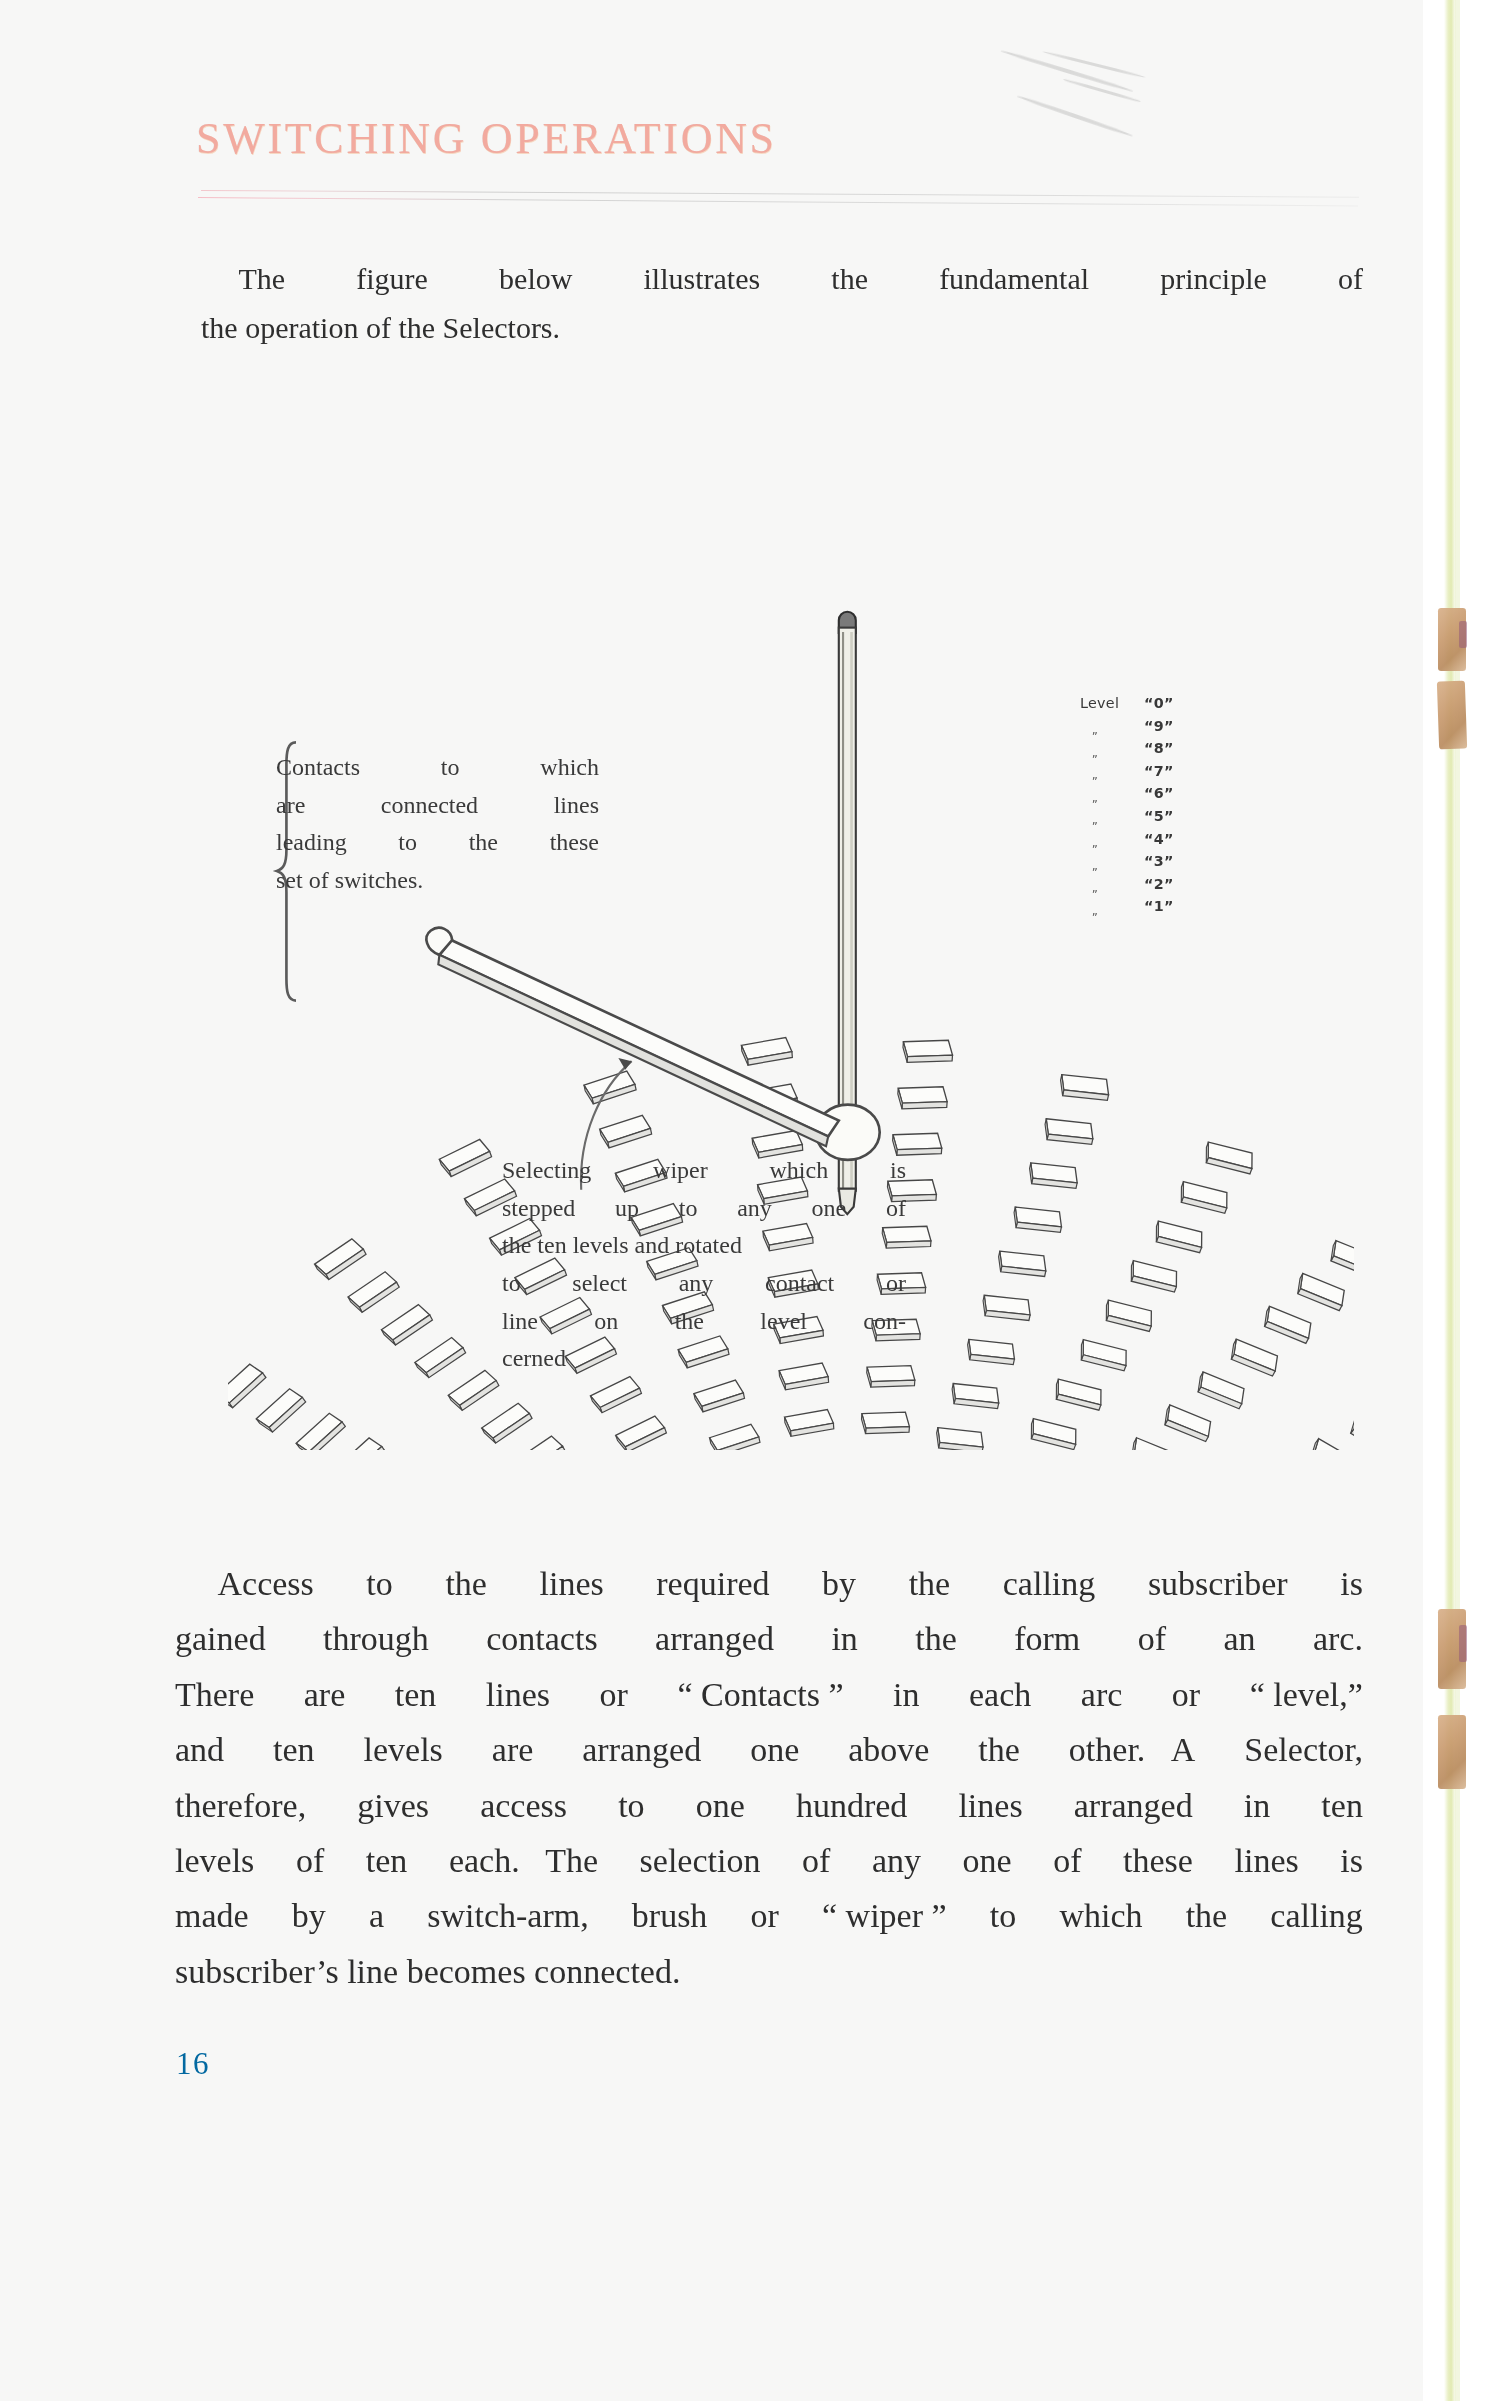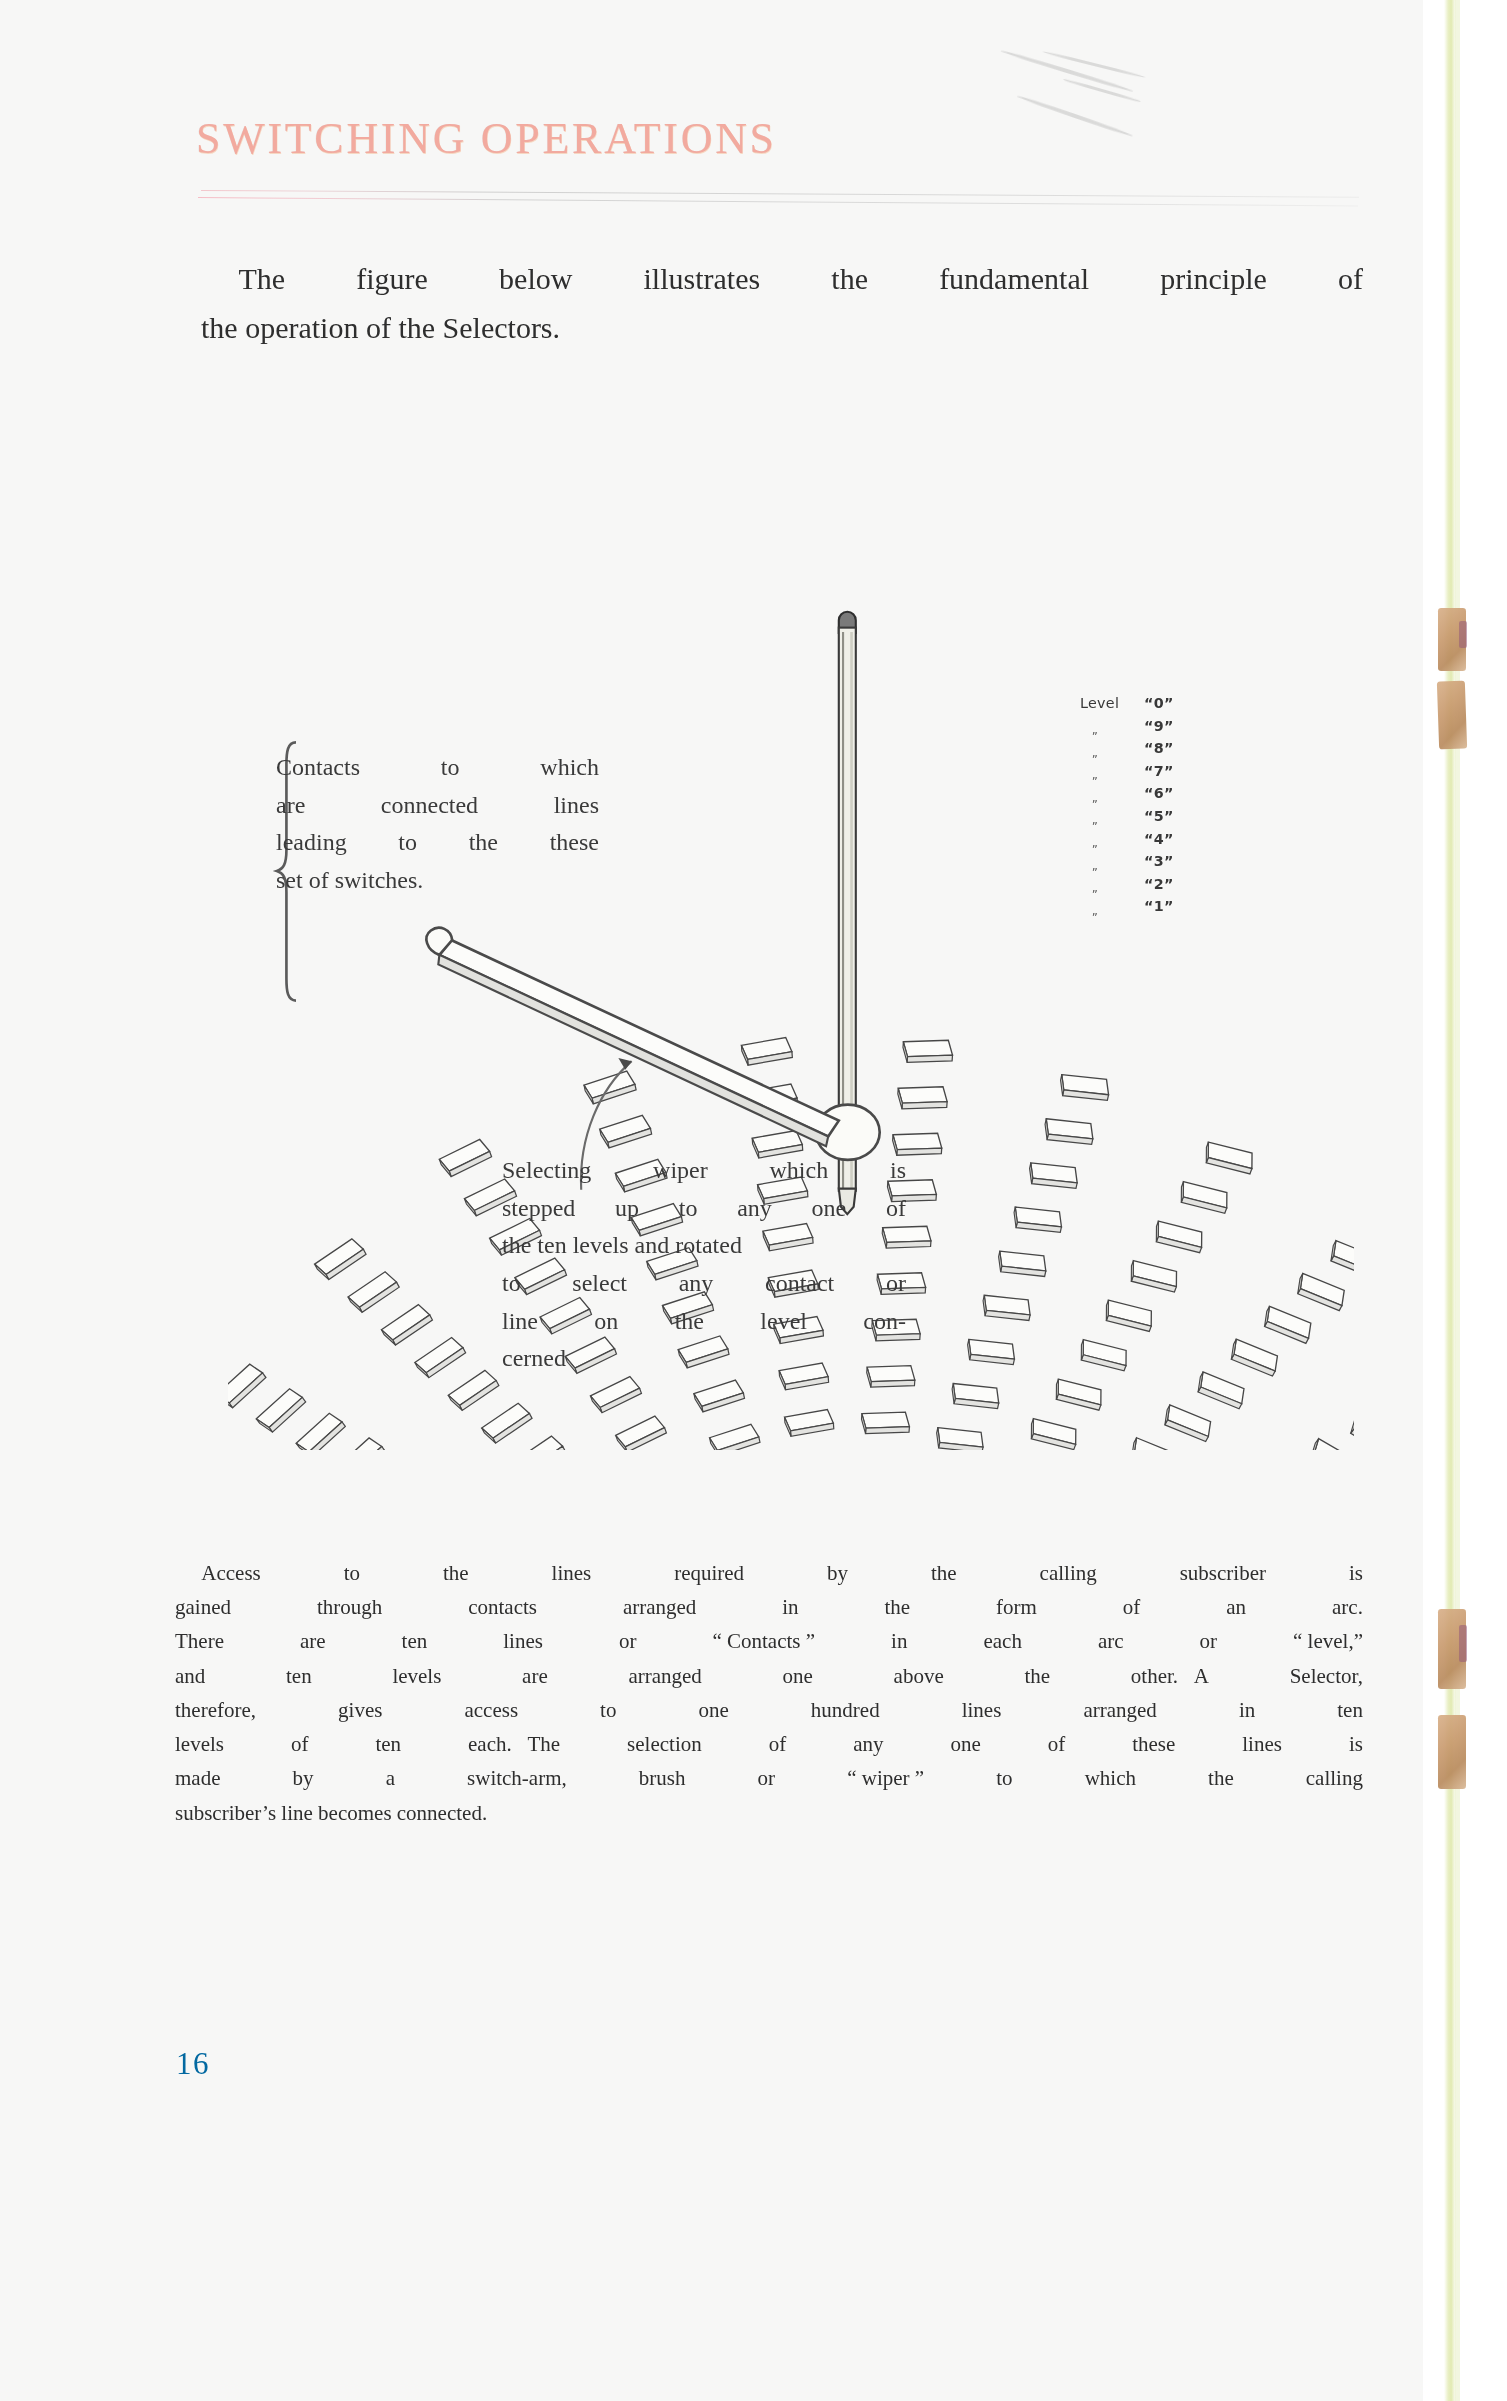--- a/index.html
+++ b/index.html
@@ -144,21 +144,21 @@
 
   #intro-para {
     left: 201px;
     top: 255px;
     width: 1162px;
   }
   #main-para {
     left: 175px;
     top: 1556px;
     width: 1188px;
-    font-size: 21px;
+    font-size: 34px;
     line-height: 1.63;
   }
 
   .page-number {
     position: absolute;
     left: 176px;
     top: 2046px;
     font-size: 31px;
     color: #0369a1;
     letter-spacing: 1.6px;

